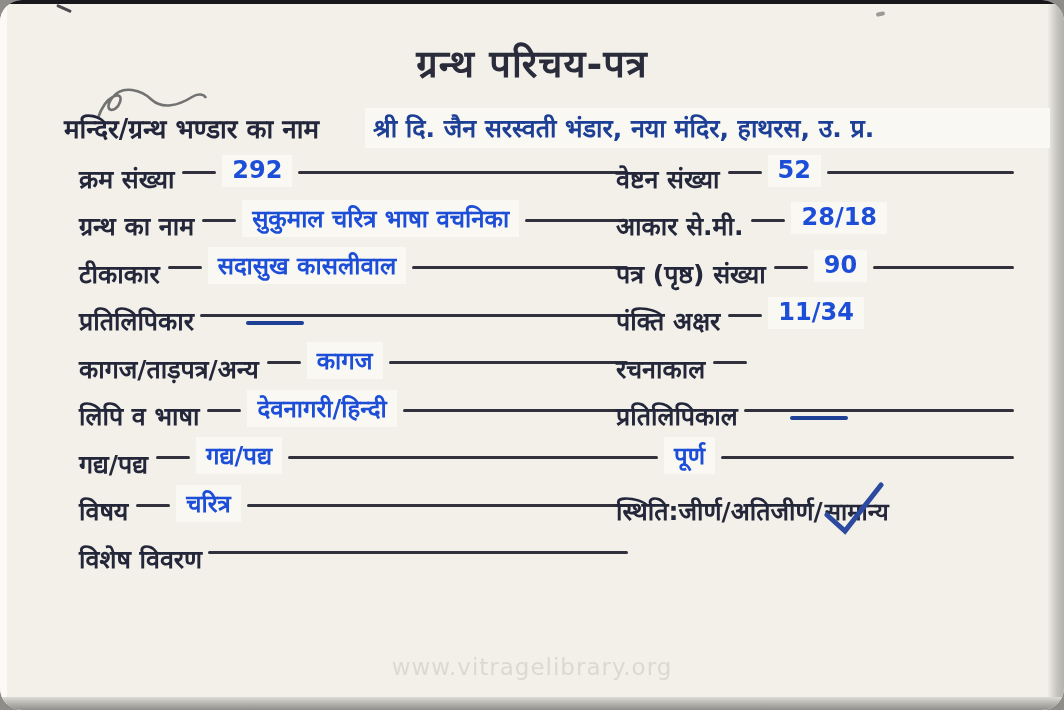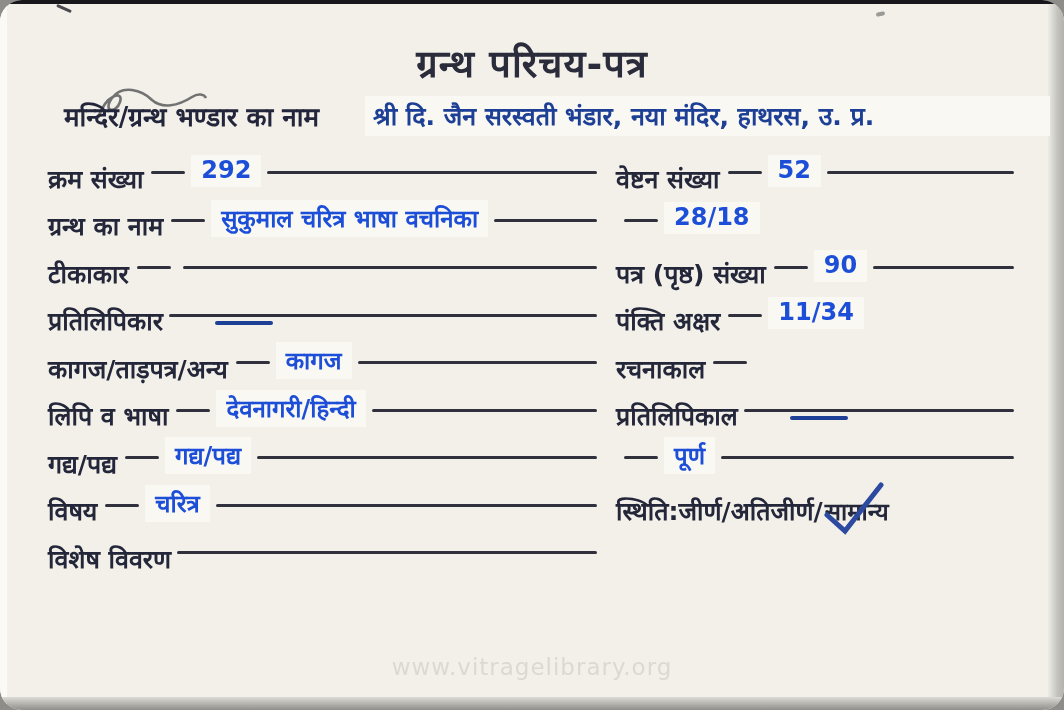--- a/index.html
+++ b/index.html
@@ -21,31 +21,31 @@
     border-radius:2px;transform:rotate(-12deg);}
   .corner-mark{position:absolute;left:56px;top:7px;width:16px;height:3px;background:#4a4a50;
     transform:rotate(24deg);border-radius:2px;}
   .squiggle{position:absolute;left:92px;top:86px;width:118px;height:40px;opacity:.8;}
 
   .title{
     position:absolute;top:36px;left:0;width:100%;text-align:center;
     font-size:38px;font-weight:700;letter-spacing:1px;color:#2a2c3b;
   }
   .name-row{
-    position:absolute;top:96px;left:64px;right:14px;
+    position:absolute;top:108px;left:64px;right:14px;
     display:flex;align-items:center;gap:14px;white-space:nowrap;
   }
   .name-label{font-size:26px;font-weight:700;color:#23263a;flex:0 0 auto;}
   .name-value{
     font-size:25px;font-weight:700;color:#1d3f96;
     background:#f9f8f2;padding:2px 10px 4px 8px;flex:1 1 auto;margin-left:32px;
   }
 
   .col{position:absolute;top:154px;display:flex;flex-direction:column;}
-  .col-left{left:48px;width:549px;justify-content:flex-end;}
+  .col-left{left:79px;width:549px;justify-content:flex-end;}
   .col-right{left:616px;width:398px;}
 
   .row{height:47.5px;display:flex;align-items:center;white-space:nowrap;position:relative;}
   .lbl{font-size:25px;font-weight:700;color:#24273a;flex:0 0 auto;}
   .seg{flex:0 0 34px;border-top:3px solid #30313c;border-radius:2px;
     transform:translateY(-5px);margin:0 6px 0 8px;}
   .val{
     font-size:24px;font-weight:700;color:#1d4ed8;
     background:#f9f8f3;padding:1px 10px 3px;transform:translateY(-7px);
     flex:0 0 auto;
@@ -99,20 +99,21 @@
     <span class="lbl">ग्रन्थ का नाम</span>
     <span class="seg"></span>
     <span class="val">सुकुमाल चरित्र भाषा वचनिका</span>
     <span class="line"></span>
   </div>
 
 
   <div class="row">
     <span class="lbl">टीकाकार</span>
     <span class="seg"></span>
+    <span class="val">सदासुख कासलीवाल</span>
     <span class="line"></span>
   </div>
 
   <div class="row">
     <span class="lbl">प्रतिलिपिकार</span>
 
     <span class="line">
           <span class="bluedash"></span>
         </span>
   </div>
@@ -153,20 +154,21 @@
 </div>
   <div class="col col-right" id="right-col">
   <div class="row">
     <span class="lbl">वेष्टन संख्या</span>
     <span class="seg"></span>
     <span class="val">52</span>
     <span class="line"></span>
   </div>
 
   <div class="row">
+    <span class="lbl">आकार से.मी.</span>
     <span class="seg"></span>
     <span class="val">28/18</span>
     <span class="line noline"></span>
   </div>
 
   <div class="row">
     <span class="lbl">पत्र (पृष्ठ) संख्या</span>
     <span class="seg"></span>
     <span class="val">90</span>
     <span class="line"></span>

